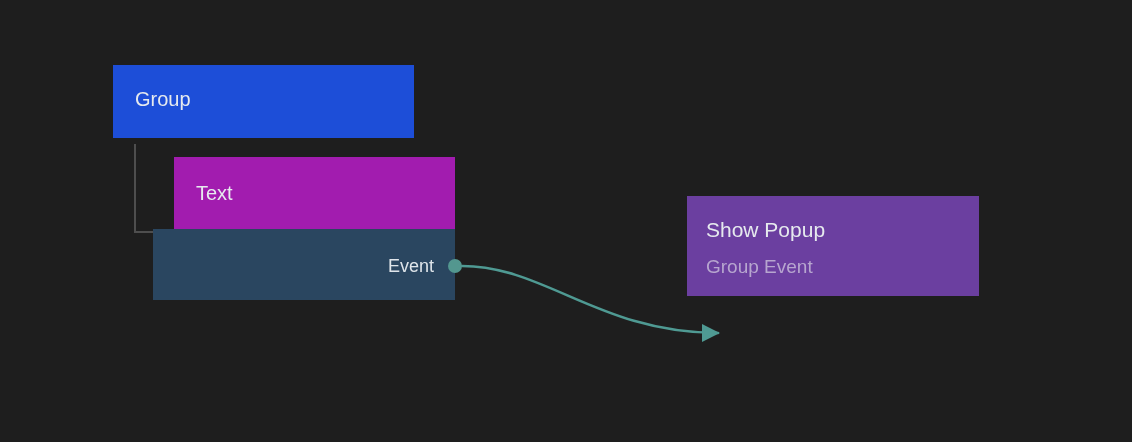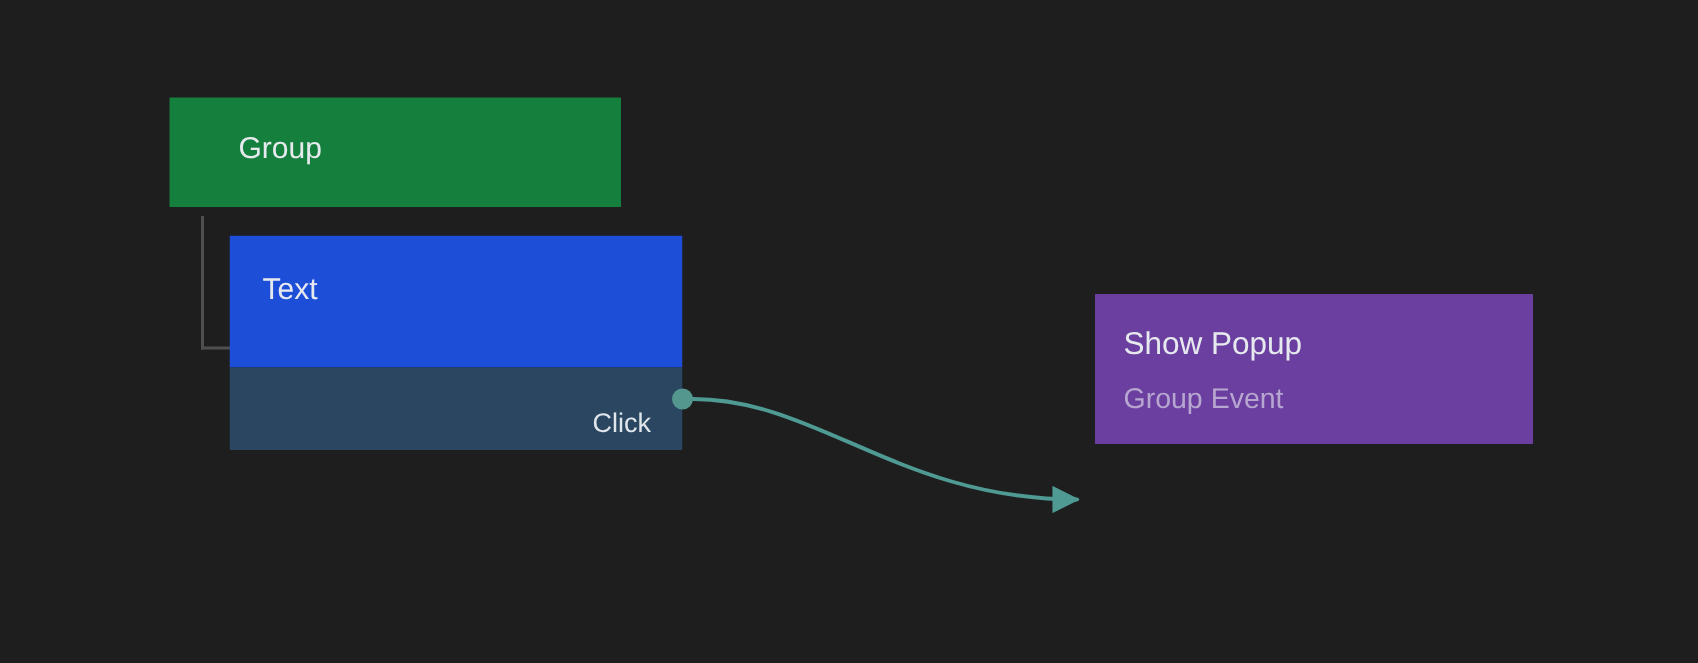--- a/index.html
+++ b/index.html
@@ -62,22 +62,21 @@
     line-height: 1;
     white-space: nowrap;
   }
 
   
   #group-node {
     left: 113px;
     top: 65px;
     width: 301px;
     height: 73px;
-    background: #15803d;
-    padding-left: 24px;
+    background: #1d4ed8;
   }
   #group-node .node-header {
     height: 73px;
     position: relative;
   }
   #group-node .node-title {
     position: absolute;
     left: 22px;
     top: 24px;
   }
@@ -95,23 +94,24 @@
   }
 
   
   #text-node {
     left: 153px;
     top: 157px;
     width: 302px;
     height: 143px;
   }
   #text-node .node-header {
-    height: 88px;
-    background: #1d4ed8;
-    position: relative;
+    height: 72px;
+    background: #a21caf;
+    position: relative;
+    margin-left: 21px;
   }
   #text-node .node-title {
     position: absolute;
     left: 22px;
     top: 26px;
   }
   #text-node .node-body {
     height: 71px;
     background: #2a4660;
     position: relative;
@@ -130,21 +130,21 @@
     left: 448px;
     top: 259px;
     width: 14px;
     height: 14px;
     border-radius: 50%;
     background: #53978f;
   }
 
   
   #show-popup-node {
-    left: 730px;
+    left: 687px;
     top: 196px;
     width: 292px;
     height: 171px;
   }
   #show-popup-node .node-header {
     height: 100px;
     background: #6b3fa0;
     position: relative;
   }
   #show-popup-node .node-title {
@@ -190,21 +190,21 @@
       <span class="node-title">Group</span>
     </div>
   </div>
 
   <div class="node" id="text-node">
     <div class="node-header">
       <span class="node-title">Text</span>
     </div>
     <div class="node-body">
       <div class="port-row">
-        <span class="row-label">Click</span>
+        <span class="row-label">Event</span>
       </div>
     </div>
   </div>
 
   <div id="click-port"></div>
 
   <div class="node" id="show-popup-node">
     <div class="node-header">
       <span class="node-title">Show Popup</span>
       <span class="node-subtitle">Group Event</span>

